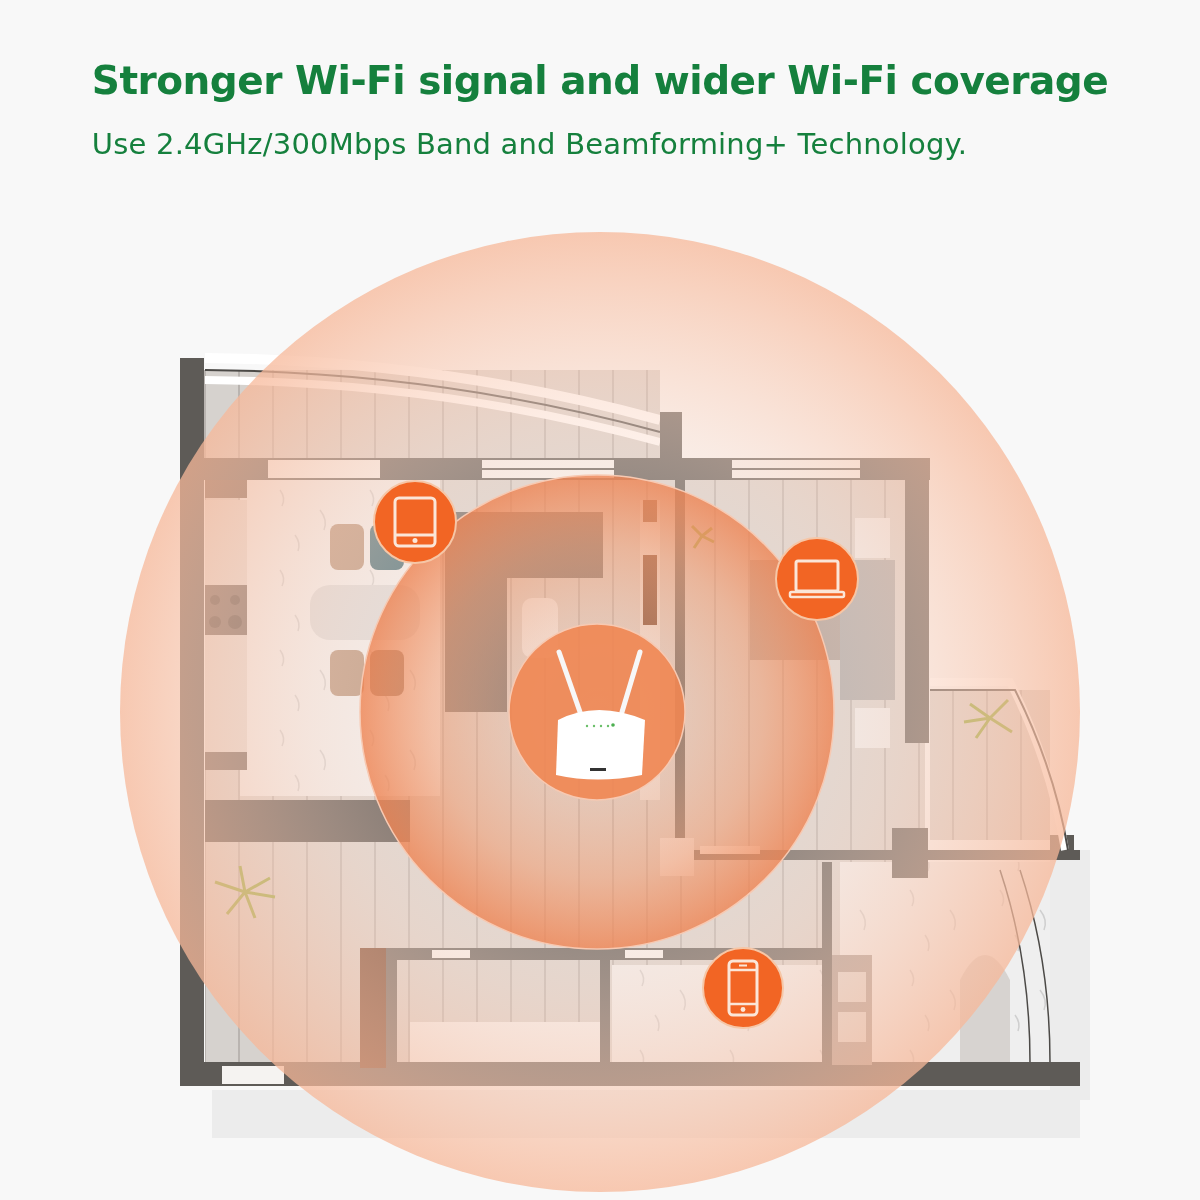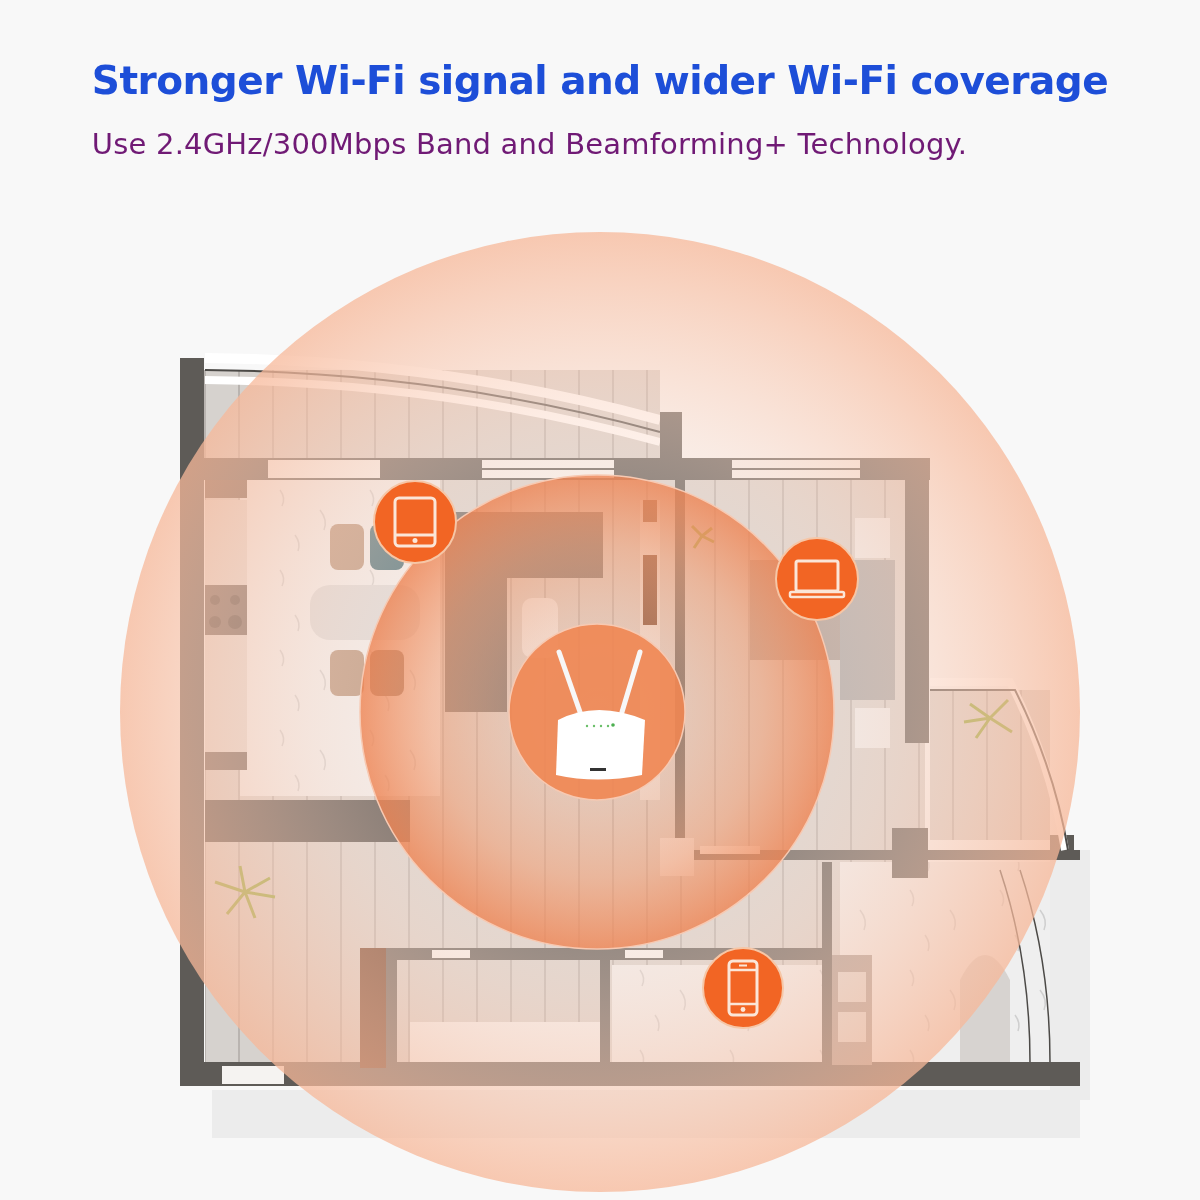--- a/index.html
+++ b/index.html
@@ -4,27 +4,27 @@
 <style>
   html, body { margin: 0; padding: 0; }
   body {
     width: 1200px; height: 1200px; overflow: hidden;
     background: #f8f8f8;
     position: relative;
     font-family: "DejaVu Sans", "Liberation Sans", sans-serif;
   }
   .headline {
     position: absolute; left: 0; top: 58px; width: 1200px;
-    text-align: center; color: #1d4ed8;
+    text-align: center; color: #15803d;
     font-family: "DejaVu Sans", sans-serif;
     font-weight: bold; font-size: 39px; letter-spacing: -0.5px;
   }
   .subline {
     position: absolute; left: 0; top: 127px; width: 1059px;
-    text-align: center; color: #701a75;
+    text-align: center; color: #15803d;
     font-family: "DejaVu Sans", sans-serif;
     font-weight: normal; font-size: 29px; letter-spacing: 0.2px;
   }
   .scene { position: absolute; left: 0; top: 0; width: 1200px; height: 1200px; }
   .device-badge {
     position: absolute; border-radius: 50%;
     background: #f26524; border: 2px solid #f6c6a6;
     box-sizing: border-box; display: flex; align-items: center; justify-content: center;
   }
 </style>

